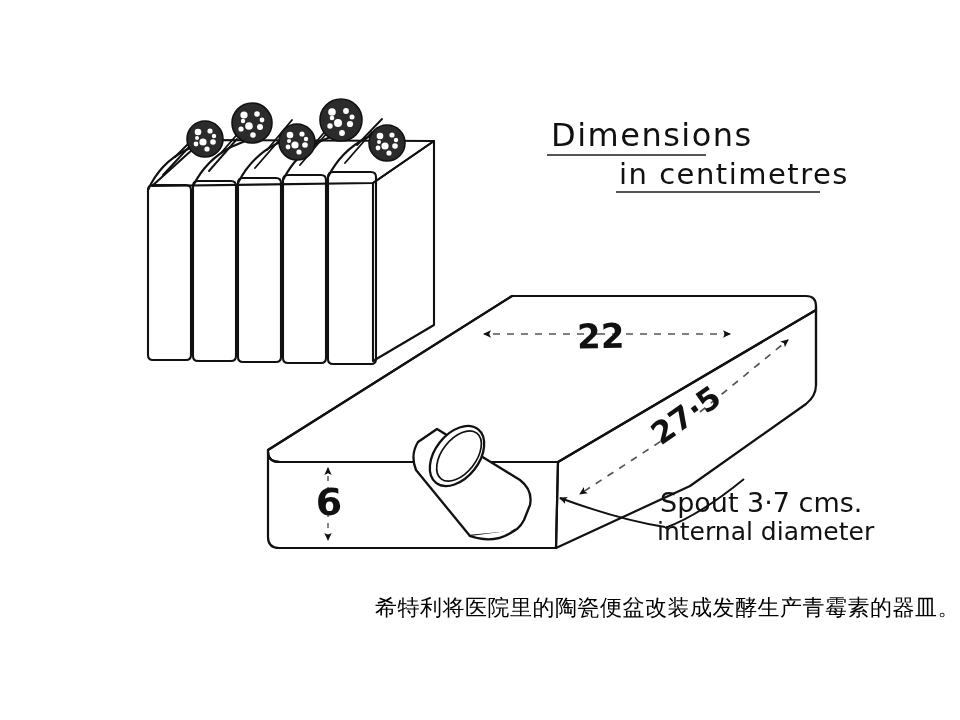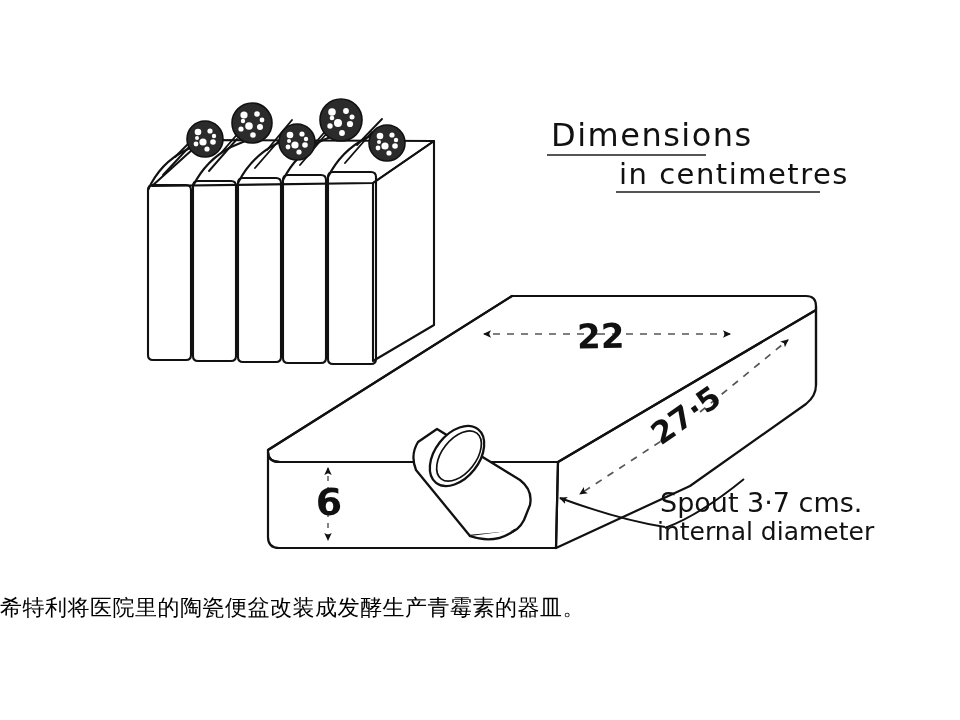--- a/index.html
+++ b/index.html
@@ -26,21 +26,21 @@
     left: 0;
     top: 0;
     width: 960px;
     height: 720px;
   }
   .caption-layer {
     position: absolute;
     left: 0;
     top: 592px;
     width: 960px;
-    text-align: left;
+    text-align: right;
     font-family: "DejaVu Serif", "Liberation Serif", serif;
     font-size: 22px;
     line-height: 32px;
     color: #000000;
     letter-spacing: 0.5px;
     white-space: nowrap;
   }
   
   .hand {
     font-family: "DejaVu Sans", "Liberation Sans", sans-serif;

